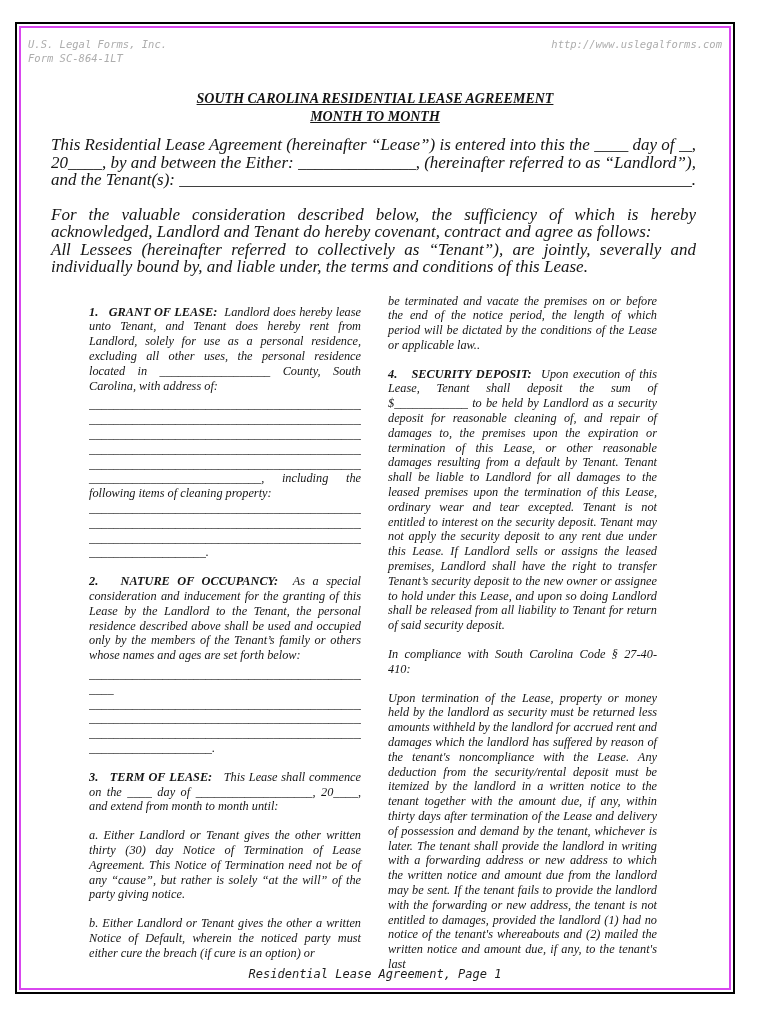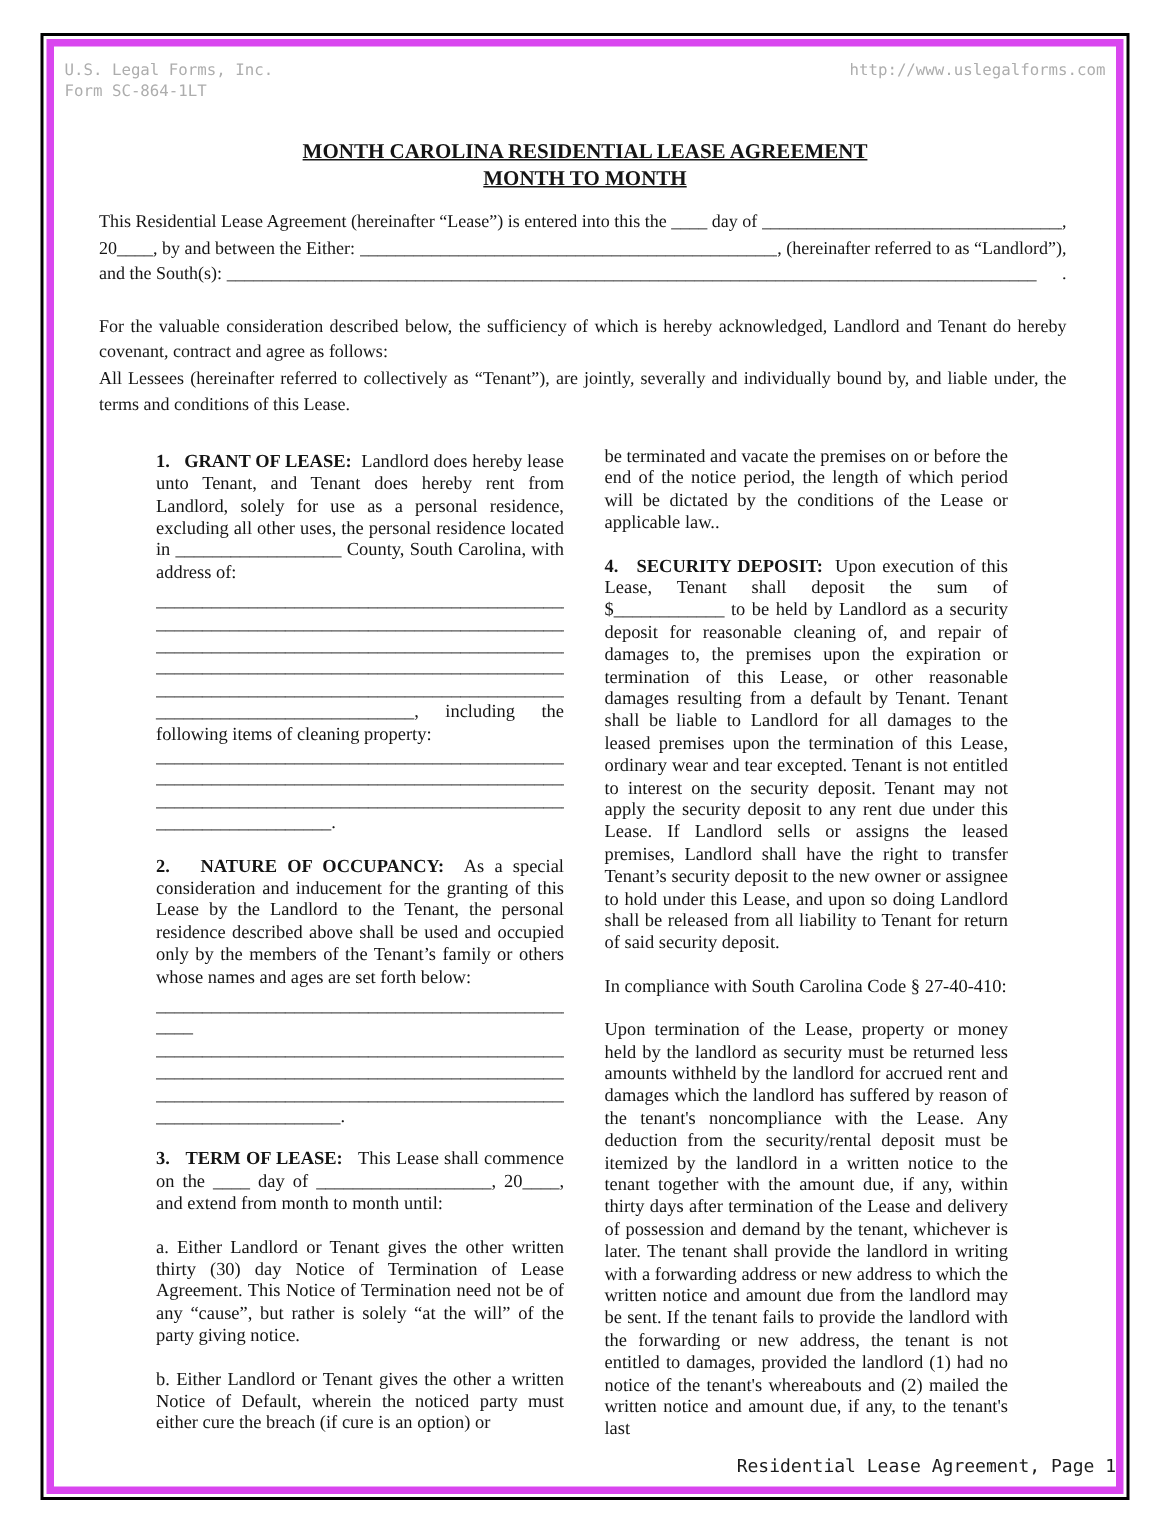--- a/index.html
+++ b/index.html
@@ -1,88 +1,88 @@
 <!DOCTYPE html>
 <html><head>
 <meta charset="utf-8">
 <style>
   html, body { margin:0; padding:0; background:#fff; }
   .canvas {
     position:relative; width:770px; height:1024px; background:#ffffff;
     overflow:hidden; font-family:"Liberation Serif", serif; color:#151515;
   }
   .sheet {
-    position:absolute; left:31px; top:26px; width:708px; height:960px;
-    background:#fff; border:5px solid #d946ef; outline:2px solid #000; outline-offset:2px;
+    position:absolute; left:19px; top:26px; width:708px; height:960px;
+    background:#fff; border:2px solid #d946ef; outline:2px solid #000; outline-offset:2px;font-style:italic;
   }
   
   .doc-header {
     display:flex; justify-content:space-between; align-items:flex-start;
     margin:10px 7px 0 7px;
     font-family:"DejaVu Sans Mono", monospace; font-size:10.5px; line-height:13.5px;
     color:#adadad; letter-spacing:0;
   }
   
   .title { margin-top:25px; text-align:center; font-weight:bold; font-size:14px; line-height:17.5px; }
   .title div { text-decoration:underline; }
   
-  .intro { margin:11px 33px 0 30px; font-size:12px; line-height:17.5px; }
+  .intro { margin:11px 33px 0 30px; font-size:17px; line-height:17.5px; }
   .fill-line { display:flex; }
   .fill-line .seg { flex:0 0 auto; white-space:pre; }
   .fill-line .fill { flex:1 1 auto; overflow:hidden; white-space:nowrap; }
   .jp { text-align:justify; margin:0; }
   .intro .p2 { margin-top:17px; }
   
   .columns { display:flex; align-items:center; margin:18px 0 0 68px; font-size:12.3px; line-height:14.8px; }
   .col-left  { width:272px; flex:0 0 auto; }
   .col-divider { width:1px; background:#000; margin:0 13px; flex:0 0 auto; }
   .col-right { width:269px; flex:0 0 auto; }
   .para { margin:0; text-align:justify; }
   .b { font-weight:bold; }
   .mb4  { margin-bottom:4px; }
   .mb14 { margin-bottom:14px; }
   .uline { white-space:nowrap; overflow:hidden; }
   
   .doc-footer {
-    position:absolute; left:0; right:0; bottom:7px; text-align:right;
+    position:absolute; left:0; right:0; bottom:7px; text-align:center;
     font-family:"DejaVu Sans Mono", monospace; font-size:12px; color:#1c1c1c;
   }
 </style>
 </head>
 <body>
 
 <div class="canvas">
   <div class="sheet">
 
     <div class="doc-header">
       <div>
         <div>U.S. Legal Forms, Inc.</div>
         <div>Form SC-864-1LT</div>
       </div>
       <div>http://www.uslegalforms.com</div>
     </div>
 
     <div class="title">
-      <div>MONTH CAROLINA RESIDENTIAL LEASE AGREEMENT</div>
+      <div>SOUTH CAROLINA RESIDENTIAL LEASE AGREEMENT</div>
       <div>MONTH TO MONTH</div>
     </div>
 
     <div class="intro">
       <div class="fill-line">
         <span class="seg">This Residential Lease Agreement (hereinafter “Lease”) is entered into this the ____ day of </span>
           <span class="fill">__________________________________________________________________________________________</span>
           <span class="seg">,</span>
       </div>
       <div class="fill-line">
         <span class="seg">20____, by and between the Either: </span>
           <span class="fill">__________________________________________________________________________________________</span>
           <span class="seg">, (hereinafter referred to as “Landlord”),</span>
       </div>
       <div class="fill-line">
-        <span class="seg">and the South(s): </span>
+        <span class="seg">and the Tenant(s): </span>
           <span class="fill">__________________________________________________________________________________________</span>
           <span class="seg">.</span>
       </div>
       <p class="jp p2">For the valuable consideration described below, the sufficiency of which is hereby acknowledged, Landlord and Tenant do hereby covenant, contract and agree as follows:</p>
       <p class="jp">All Lessees (hereinafter referred to collectively as “Tenant”), are jointly, severally and individually bound by, and liable under, the terms and conditions of this Lease.</p>
     </div>
 
     <div class="columns">
 
       <div class="col-left">

